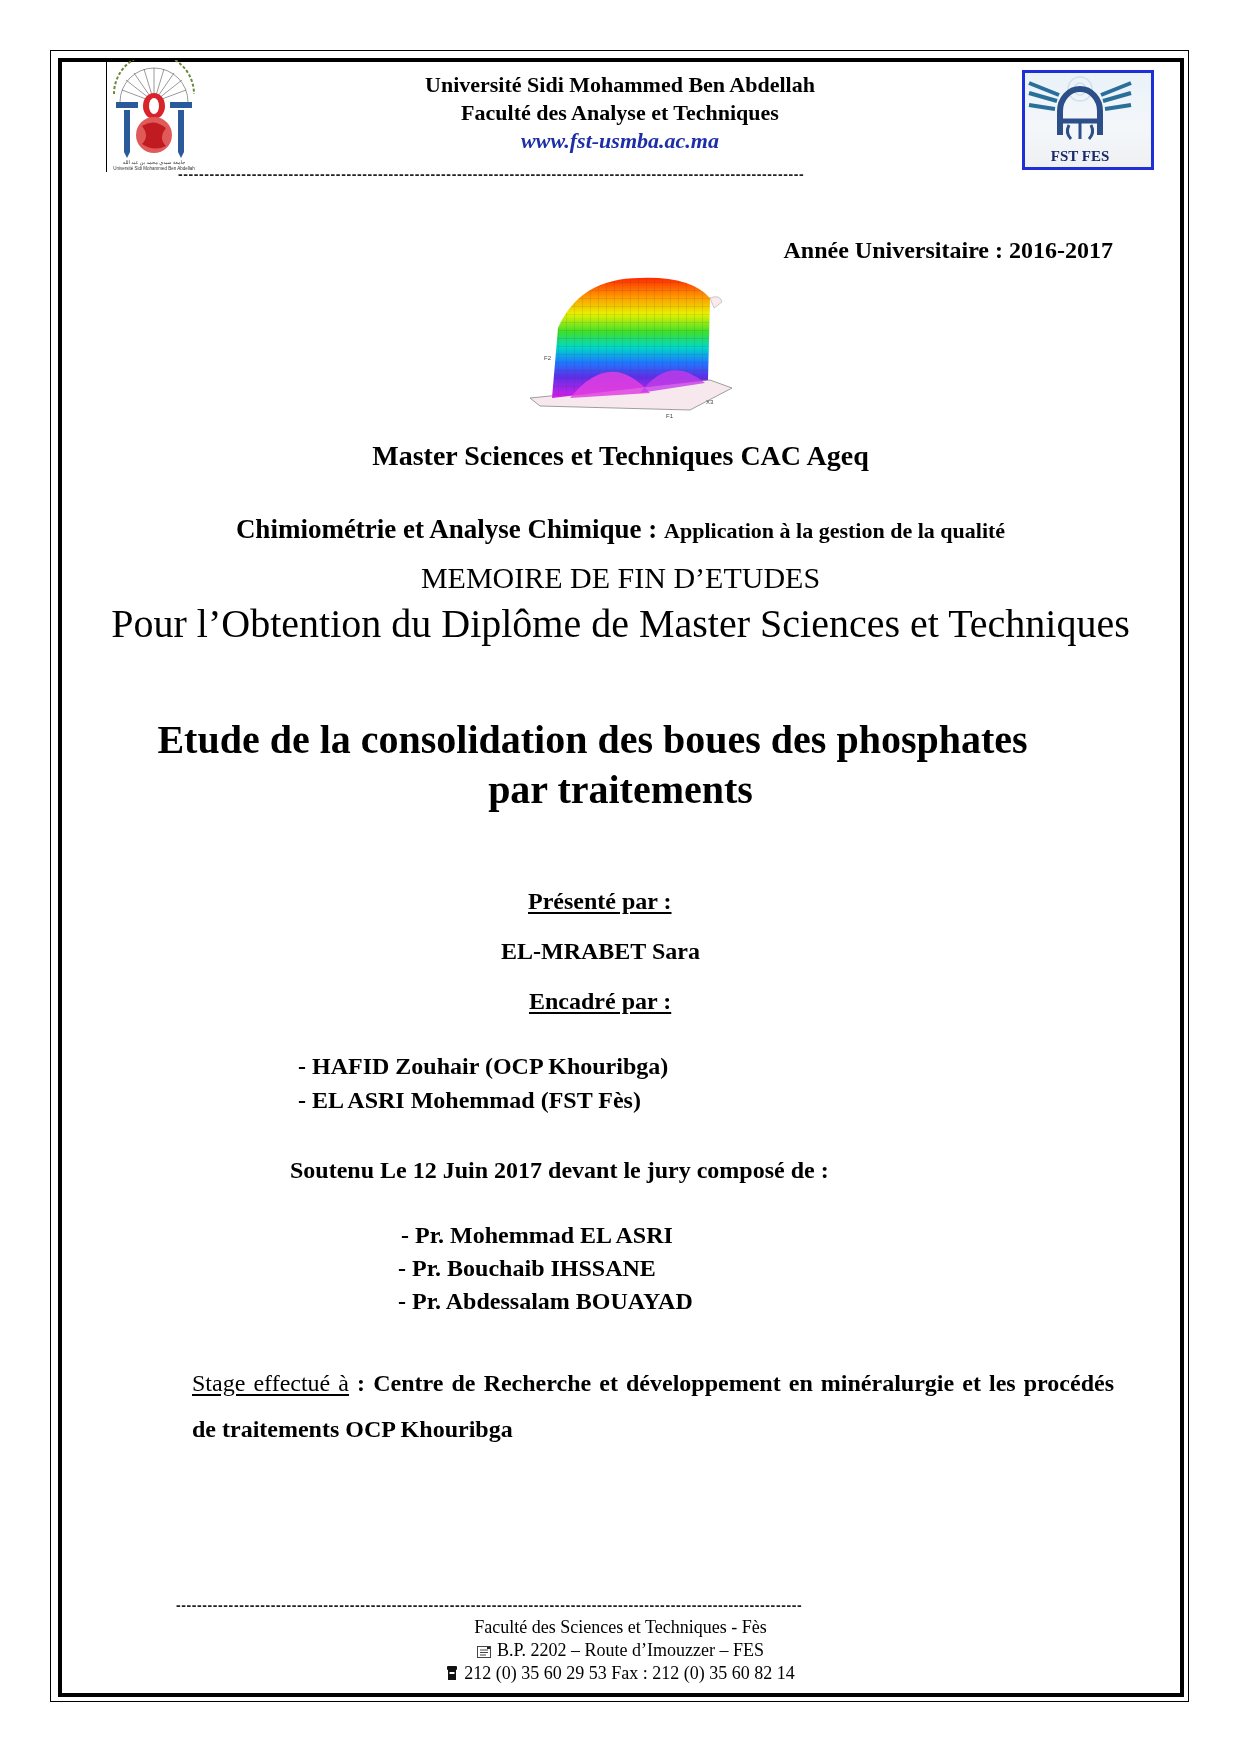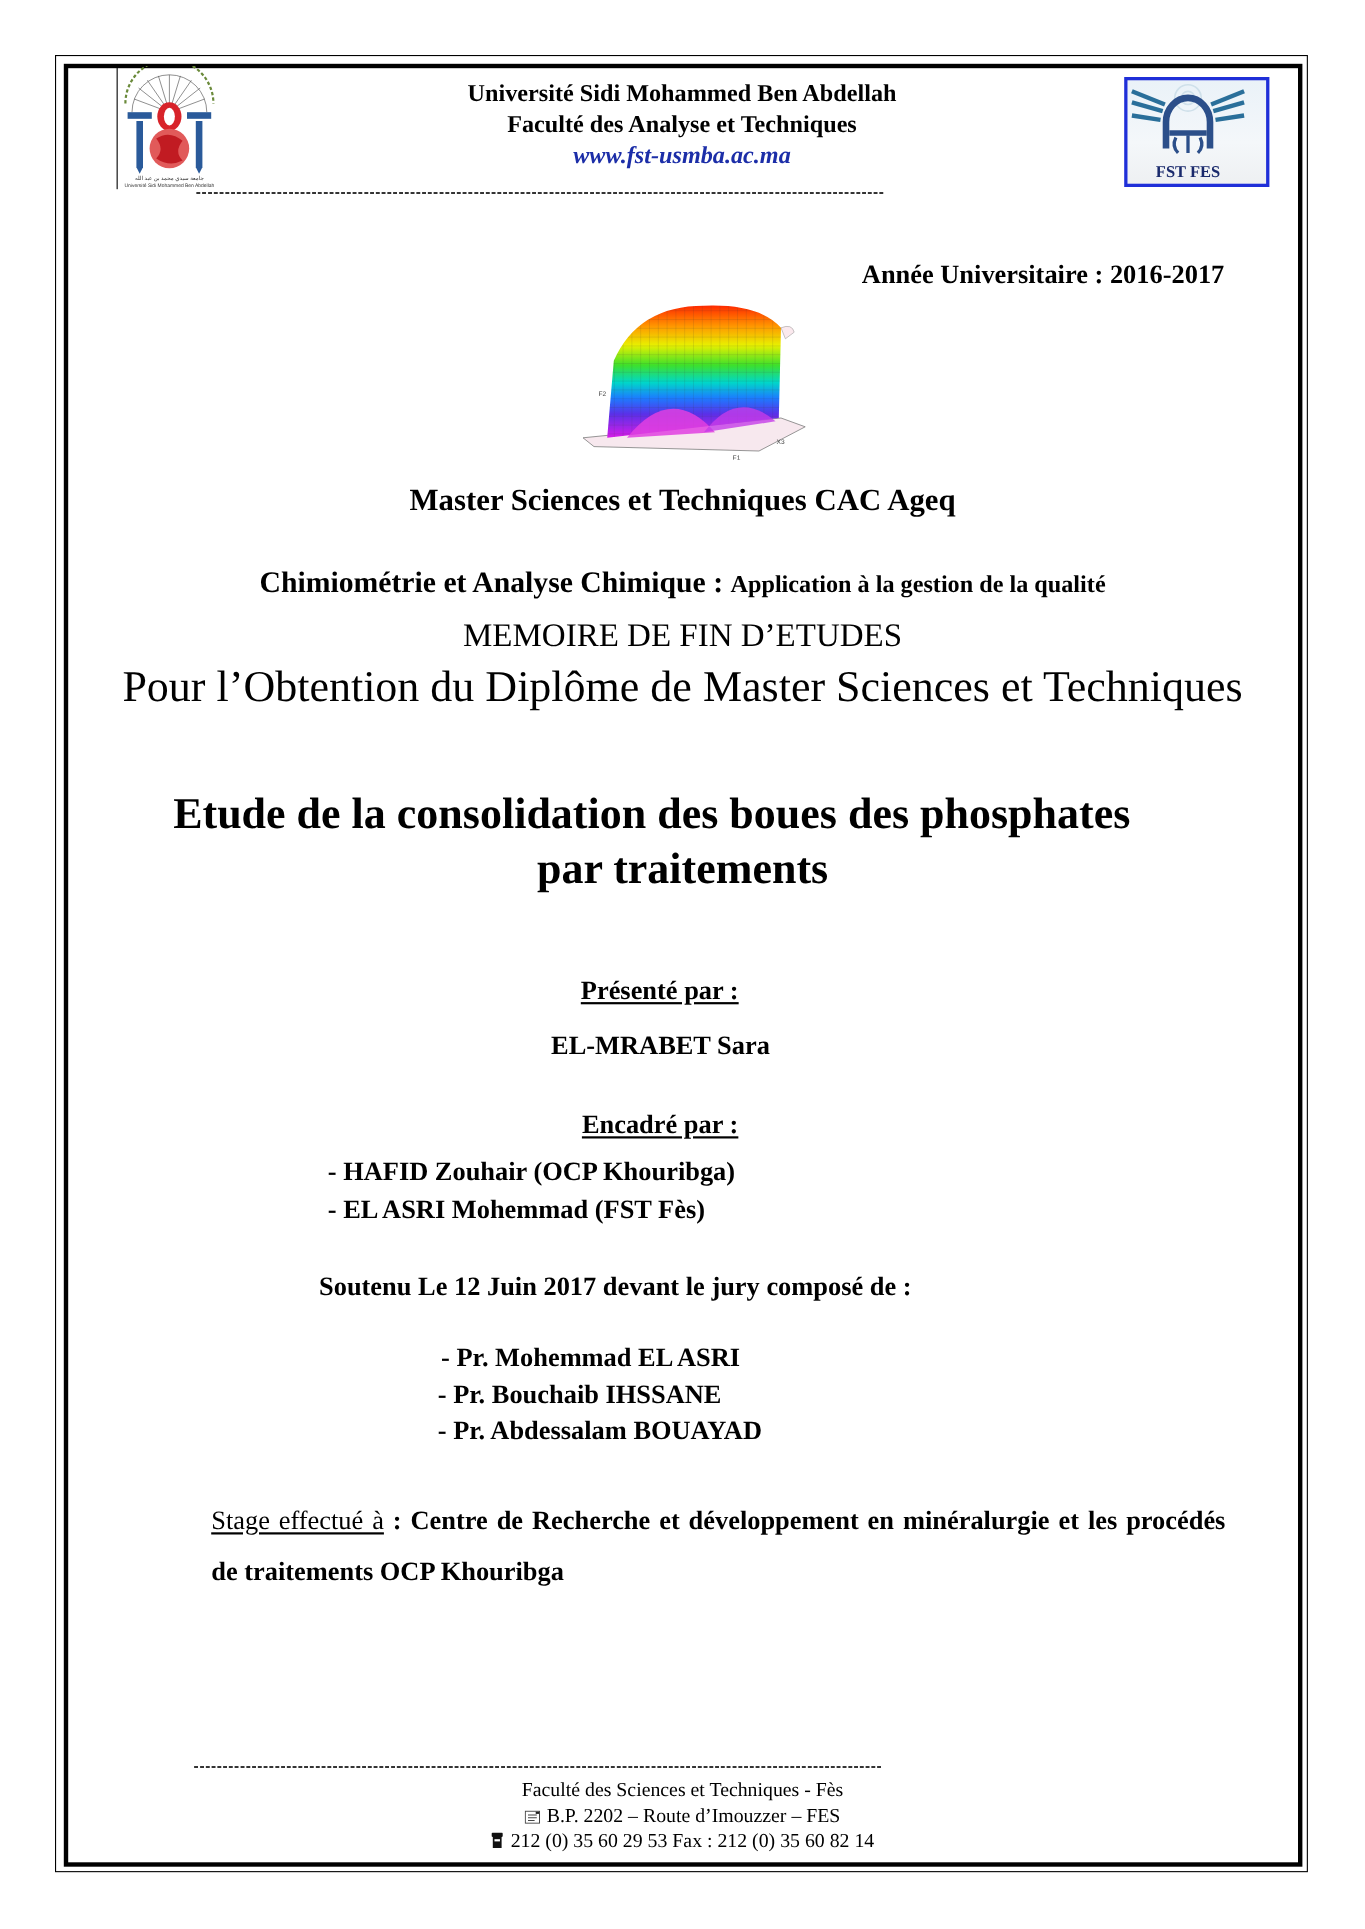--- a/index.html
+++ b/index.html
@@ -147,21 +147,21 @@
 <div class="abs center memoire1">MEMOIRE DE FIN D’ETUDES</div>
 <div class="abs center memoire2">Pour l’Obtention du Diplôme de Master Sciences et Techniques</div>
 
 <div class="abs title">
   <div class="t1">Etude de la consolidation des boues des phosphates</div>
   <div>par traitements</div>
 </div>
 
 <div class="abs bold22 u" style="left:528px; top:888px;">Présenté par :</div>
 <div class="abs bold22" style="left:501px; top:938px;">EL-MRABET Sara</div>
-<div class="abs bold22 u" style="left:529px; top:988px;margin-top:22px;">Encadré par :</div>
+<div class="abs bold22 u" style="left:529px; top:988px;">Encadré par :</div>
 
 <div class="abs bold22" style="left:298px; top:1053px;">- HAFID Zouhair (OCP Khouribga)</div>
 <div class="abs bold22" style="left:298px; top:1087px;">- EL ASRI Mohemmad (FST Fès)</div>
 
 <div class="abs bold22" style="left:290px; top:1157px;">Soutenu Le 12 Juin 2017 devant le jury composé de :</div>
 
 <div class="abs bold22" style="left:401px; top:1222px;">- Pr. Mohemmad EL ASRI</div>
 <div class="abs bold22" style="left:398px; top:1255px;">- Pr. Bouchaib IHSSANE</div>
 <div class="abs bold22" style="left:398px; top:1288px;">- Pr. Abdessalam BOUAYAD</div>
 

